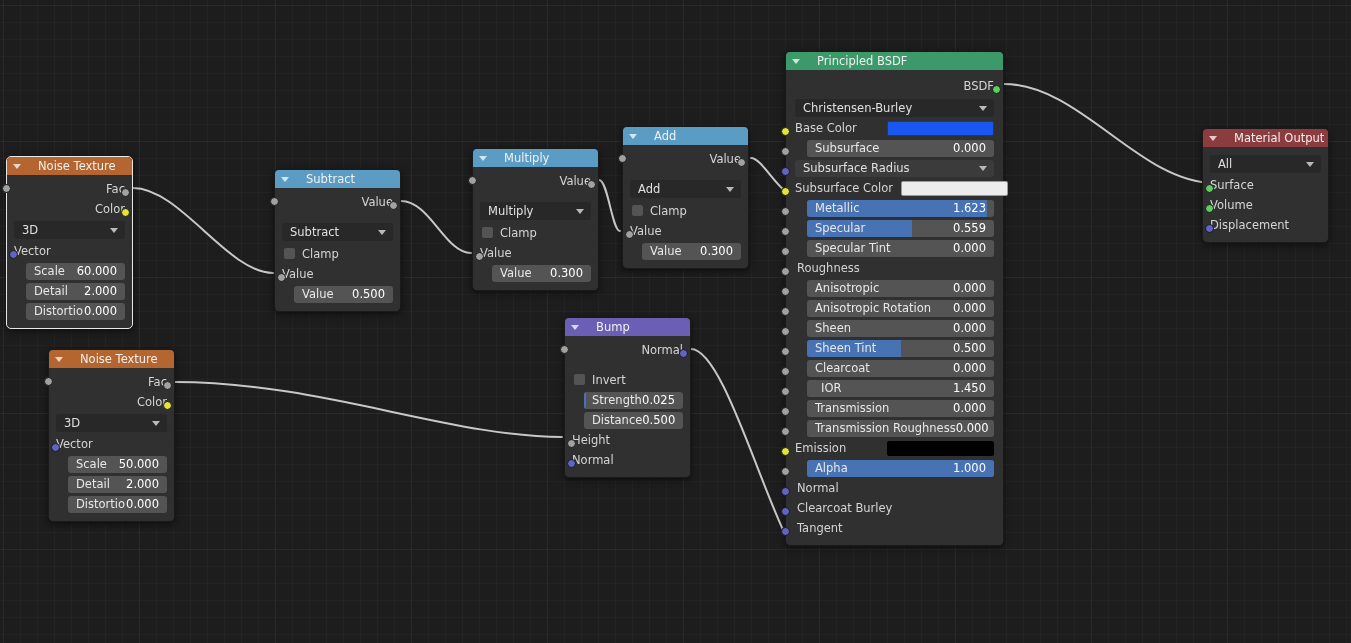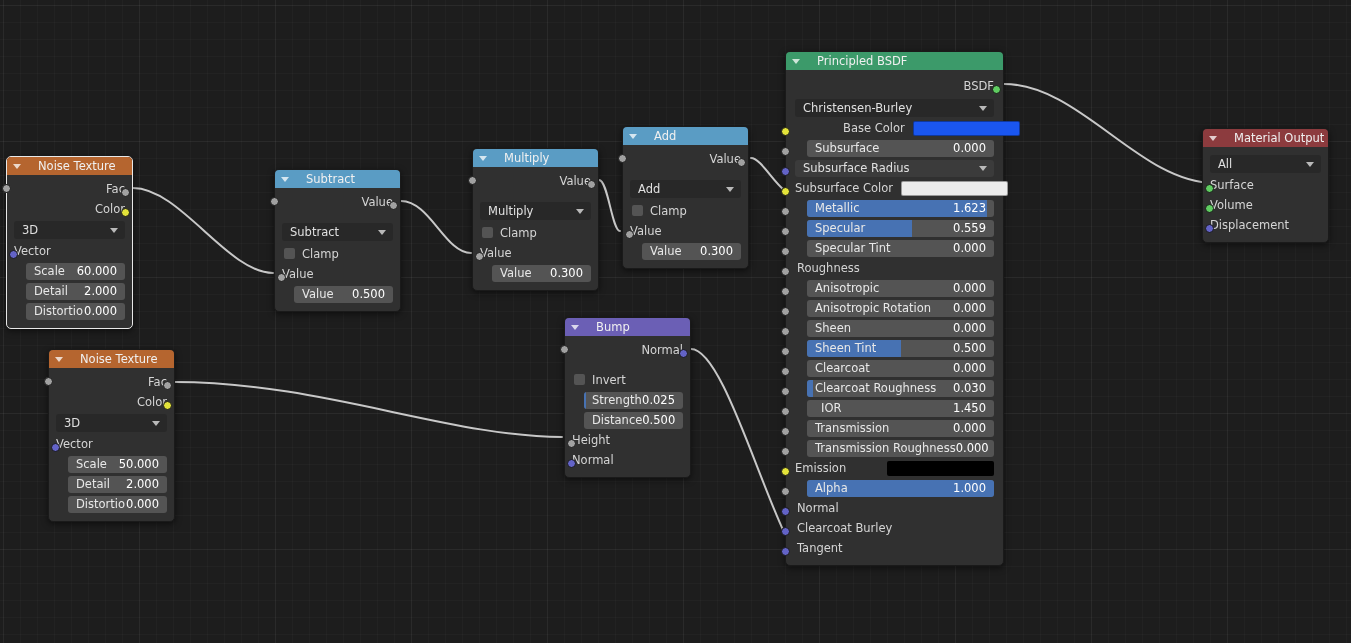--- a/index.html
+++ b/index.html
@@ -349,21 +349,21 @@
       </div>
       <div class="ddwrap" style="height:20px;">
         <div class="dropdown">
           <span>Christensen-Burley</span>
           <span class="chev"></span>
         </div>
       </div>
       <div id="bsdf-rows">
           <div class="fieldwrap" style="height: 20px; position: relative;">
             <span class="sock in s-yellow" style="top: 9px; left: -14px;"></span>
-            <div class="swatchrow" style="width: 100%; margin-left: 48px;">
+            <div class="swatchrow" style="width: 100%;">
               <span class="lbl">Base Color</span>
               <span class="swatch" style="background: rgb(26, 86, 240); max-width: 107px; margin-left: auto; width: 107px; flex: 0 0 107px;"></span>
             </div>
           </div>
           <div class="fieldwrap" style="height: 20px; position: relative;">
             <span class="sock in s-gray" style="top: 9px; left: -14px;"></span>
             <div class="field">
               <span class="nm">Subsurface</span>
               <span class="vl">0.000</span>
             </div>
@@ -441,28 +441,20 @@
           <div class="fieldwrap" style="height: 20px; position: relative;">
             <span class="sock in s-gray" style="top: 9px; left: -14px;"></span>
             <div class="field">
               <span class="nm">Clearcoat</span>
               <span class="vl">0.000</span>
             </div>
           </div>
           <div class="fieldwrap" style="height: 20px; position: relative;">
             <span class="sock in s-gray" style="top: 9px; left: -14px;"></span>
             <div class="field">
-              <span class="fill" style="width: 3%;"></span>
-              <span class="nm">Clearcoat Roughness</span>
-              <span class="vl">0.030</span>
-            </div>
-          </div>
-          <div class="fieldwrap" style="height: 20px; position: relative;">
-            <span class="sock in s-gray" style="top: 9px; left: -14px;"></span>
-            <div class="field">
               <span class="nm" style="padding-left: 6px;">IOR</span>
               <span class="vl">1.450</span>
             </div>
           </div>
           <div class="fieldwrap" style="height: 20px; position: relative;">
             <span class="sock in s-gray" style="top: 9px; left: -14px;"></span>
             <div class="field">
               <span class="nm">Transmission</span>
               <span class="vl">0.000</span>
             </div>

